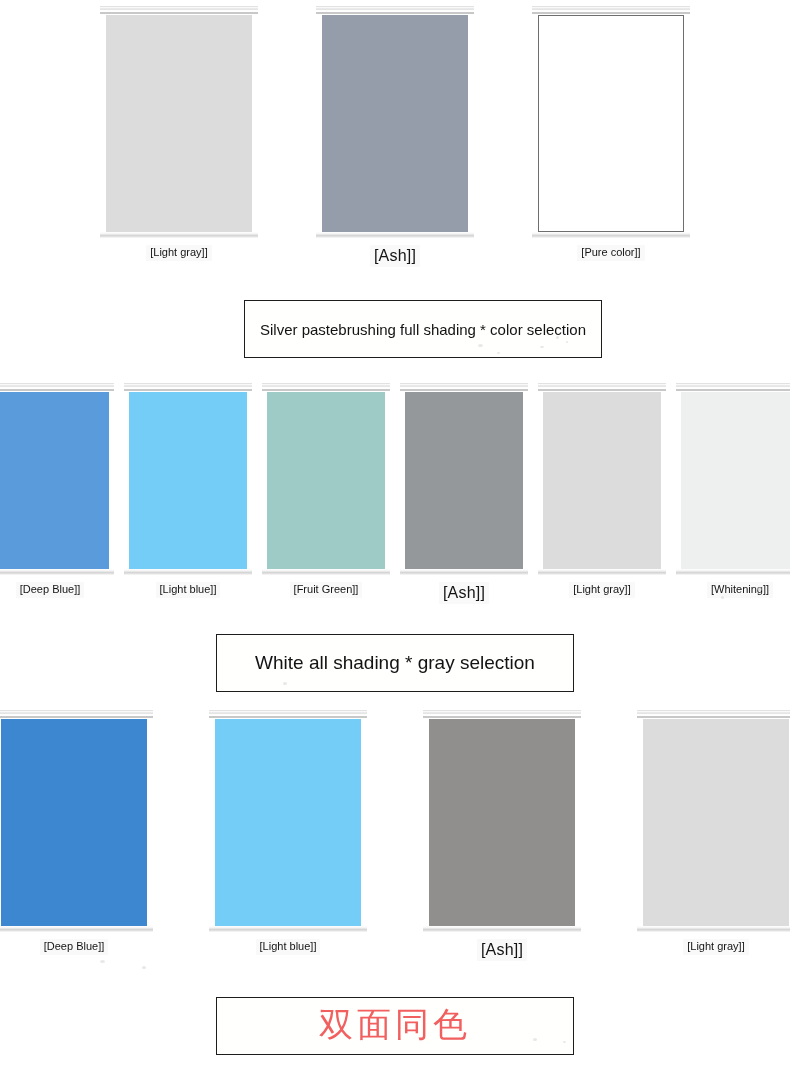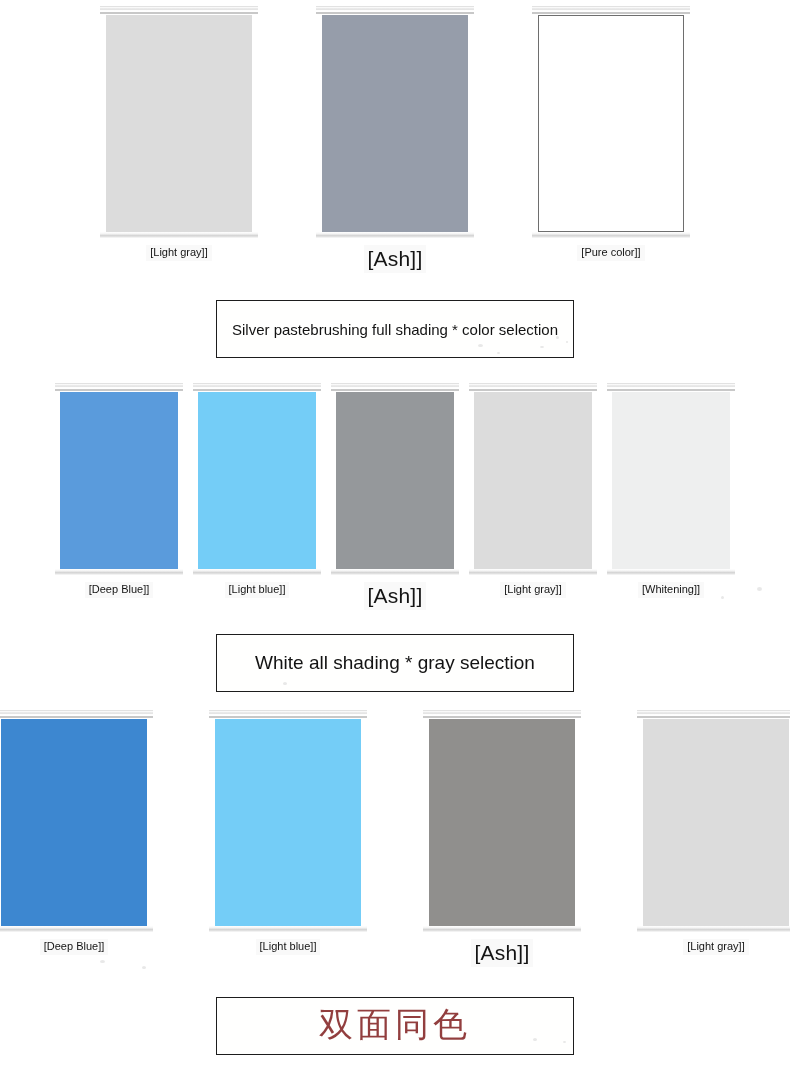--- a/index.html
+++ b/index.html
@@ -98,21 +98,21 @@
   .swatch-label {
     margin-top: 7px;
     text-align: center;
     white-space: nowrap;
     color: #141414;
     background: rgba(246,246,246,0.65);
     padding: 1px 4px;
     line-height: 1.25;
   }
   .label-small { font-size: 11px; }
-  .label-big   { font-size: 21px; letter-spacing: 0.2px; text-align: right; }
+  .label-big   { font-size: 16px; letter-spacing: 0.2px; text-align: right; }
 
   
   .banner {
     position: absolute;
     left: 216px;
     width: 358px;
     height: 58px;
     box-sizing: border-box;
     border: 1px solid #1d1d1d;
     background: #fffffe;
@@ -121,21 +121,21 @@
     justify-content: center;
     overflow: hidden;
   }
   .banner-ghost {
     position: absolute;
     left: 0; right: 0; top: 50%;
     transform: translateY(-52%);
     text-align: center;
     font-size: 34px;
     letter-spacing: 4px;
-    color: #7f1d1d;
+    color: #ef4444;
     opacity: 0.85;
     pointer-events: none;
     user-select: none;
     white-space: nowrap;
   }
   .banner-text {
     position: relative;
     z-index: 2;
     color: #131313;
     white-space: nowrap;
@@ -202,20 +202,29 @@
             <div class="headrail-line" style="width: 128px;"></div>
             <div class="fabric" style="width: 118px; height: 177px; background: rgb(116, 205, 247);"></div>
             <div class="bottomrail" style="width: 128px;"></div>
           </div>
           <div class="swatch-label label-small">[Light blue]]</div>
         </div>
         <div class="swatch">
           <div class="blind" style="width: 128px; height: 192px;">
             <div class="headrail" style="width: 128px;"></div>
             <div class="headrail-line" style="width: 128px;"></div>
+            <div class="fabric" style="width: 118px; height: 177px; background: rgb(159, 203, 199);"></div>
+            <div class="bottomrail" style="width: 128px;"></div>
+          </div>
+          <div class="swatch-label label-small">[Fruit Green]]</div>
+        </div>
+        <div class="swatch">
+          <div class="blind" style="width: 128px; height: 192px;">
+            <div class="headrail" style="width: 128px;"></div>
+            <div class="headrail-line" style="width: 128px;"></div>
             <div class="fabric" style="width: 118px; height: 177px; background: rgb(149, 152, 155);"></div>
             <div class="bottomrail" style="width: 128px;"></div>
           </div>
           <div class="swatch-label label-big">[Ash]]</div>
         </div>
         <div class="swatch">
           <div class="blind" style="width: 128px; height: 192px;">
             <div class="headrail" style="width: 128px;"></div>
             <div class="headrail-line" style="width: 128px;"></div>
             <div class="fabric" style="width: 118px; height: 177px; background: rgb(220, 220, 220);"></div>
@@ -266,21 +275,21 @@
             <div class="headrail" style="width: 158px;"></div>
             <div class="headrail-line" style="width: 158px;"></div>
             <div class="fabric" style="width: 146px; height: 207px; background: rgb(220, 220, 220);"></div>
             <div class="bottomrail" style="width: 158px;"></div>
           </div>
           <div class="swatch-label label-small">[Light gray]]</div>
         </div>
       </div>
     </div>
   <div id="banners-host">
-      <div class="banner banner-sm" style="top: 300px;">
+      <div class="banner banner-sm" style="top: 300px; margin-left: 28px;">
         <div class="banner-text">Silver pastebrushing full shading * color selection</div>
       </div>
       <div class="banner banner-lg" style="top: 634px;">
         <div class="banner-text">White all shading * gray selection</div>
       </div>
       <div class="banner banner-lg" style="top: 997px;">
         <div class="banner-ghost">双面同色</div>
       </div>
     </div>
 <div class="speck" style="left: 478px; top: 344px; width: 5px; height: 3px;"></div>

